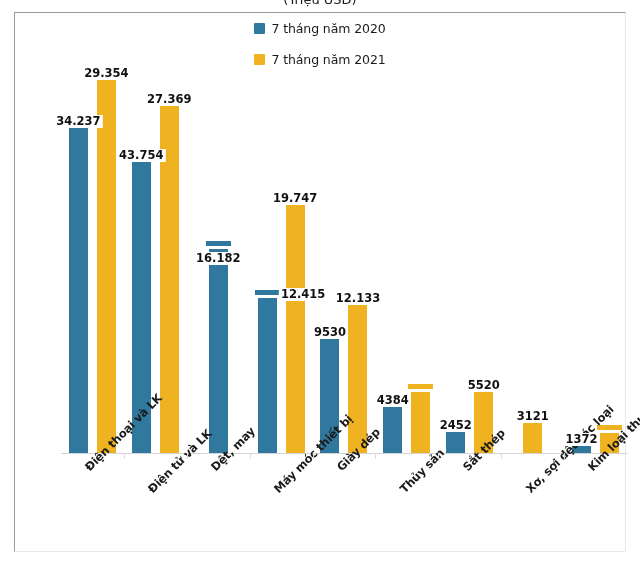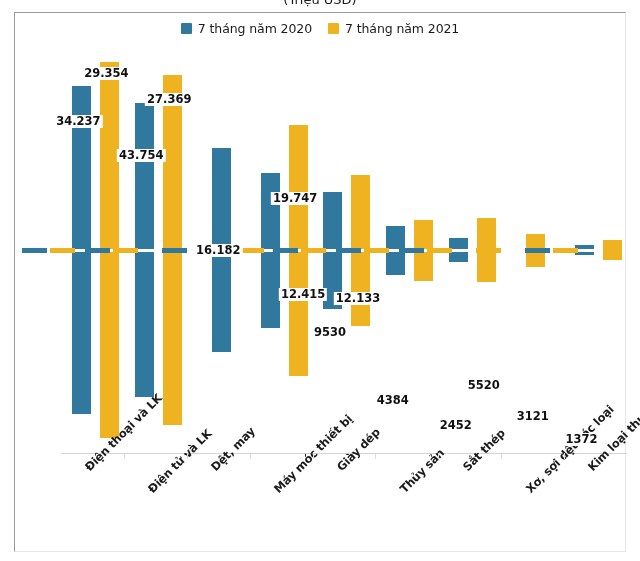--- a/index.html
+++ b/index.html
@@ -29,20 +29,21 @@
   
   #legend {
     position: absolute;
     left: 0;
     top: 8px;
     width: 100%;
     display: flex;
     justify-content: center;
     align-items: center;
     gap: 16px;
+    flex-direction: column;
   }
   .legend-entry {
     display: flex;
     align-items: center;
     gap: 6px;
   }
   .legend-swatch {
     width: 11px;
     height: 11px;
     border-radius: 1px;
@@ -89,21 +90,21 @@
     width: 1px;
     height: 6px;
     background: #dcdcdc;
   }
 
   .bar-slot {
     position: relative;
     width: 25px;
     height: 100%;
     display: flex;
-    flex-direction: row;
+    flex-direction: column;
     justify-content: flex-end;
     align-items: center;
   }
 
   .bar-cap {
     width: 25px;
     height: 5px;
     flex: none;
   }
   .bar-gap {
@@ -209,21 +210,21 @@
         </div>
         <div class="bar-slot bar-gold">
           <div class="bar-label" style="bottom: 347px;">27.369</div>
           <div class="bar-cap"></div>
           <div class="bar-gap"></div>
           <div class="bar-body" style="height: 350px;"></div>
         </div>
       </div>
       <div class="group" style="left: 125.778px; width: 62.8889px;">
         <div class="bar-slot bar-blue">
-          <div class="bar-label" style="bottom: 196px;">16.182</div>
+          <div class="bar-label" style="bottom: 188px;">16.182</div>
           <div class="bar-cap"></div>
           <div class="bar-gap"></div>
           <div class="bar-body" style="height: 204px;"></div>
         </div>
       </div>
       <div class="group" style="left: 188.667px; width: 62.8889px;">
         <div class="bar-slot bar-blue">
           <div class="bar-label" style="bottom: 152px; margin-left: 36px;">12.415</div>
           <div class="bar-cap"></div>
           <div class="bar-gap"></div>

